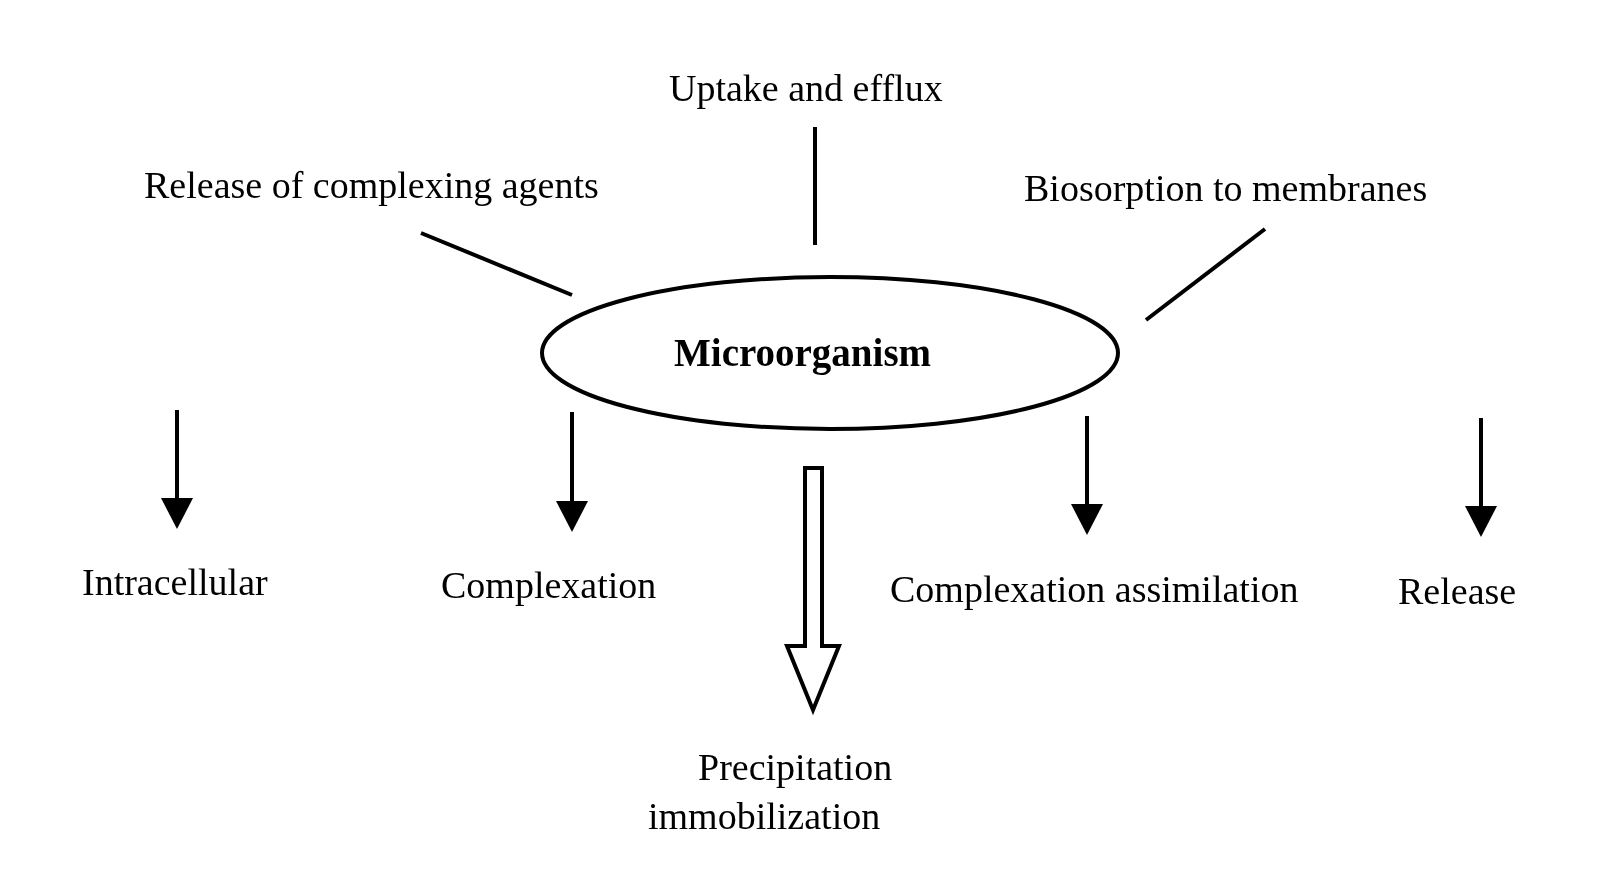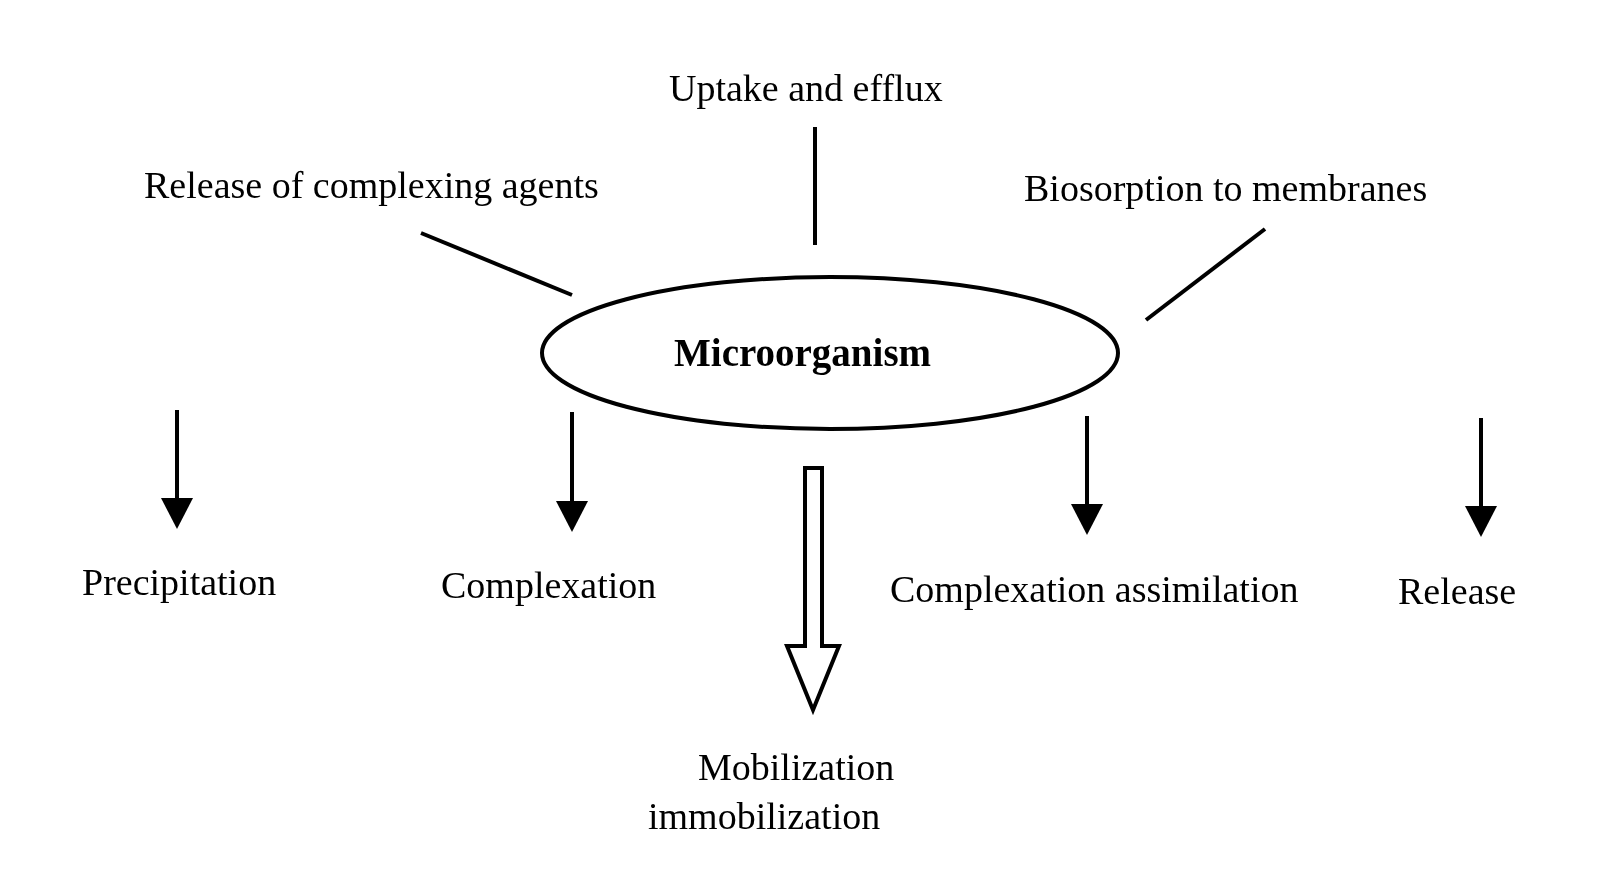--- a/index.html
+++ b/index.html
@@ -42,19 +42,19 @@
 
   <path d="M 805 468 L 822 468 L 822 646 L 839 646 L 813 710 L 787 646 L 805 646 Z" fill="#fff" stroke="#000" stroke-width="4" stroke-linejoin="miter"></path>
 </svg>
 
 <div class="lbl" style="left:144px; top:163px;text-align:center;">Release of complexing agents</div>
 <div class="lbl" style="left:669px; top:66px;">Uptake and efflux</div>
 <div class="lbl" style="left:1024px; top:166px;">Biosorption to membranes</div>
 
 <div class="lbl center" style="left:648px; top:331px;margin-left:26px;">Microorganism</div>
 
-<div class="lbl" style="left:82px; top:560px;">Precipitation</div>
+<div class="lbl" style="left:82px; top:560px;">Intracellular</div>
 <div class="lbl" style="left:441px; top:563px;">Complexation</div>
 <div class="lbl" style="left:890px; top:567px;">Complexation assimilation</div>
 <div class="lbl" style="left:1398px; top:569px;">Release</div>
 
-<div class="lbl" style="left:698px; top:745px;">Mobilization</div>
+<div class="lbl" style="left:698px; top:745px;">Precipitation</div>
 <div class="lbl" style="left:648px; top:794px;">immobilization</div>
 
 </body></html>

